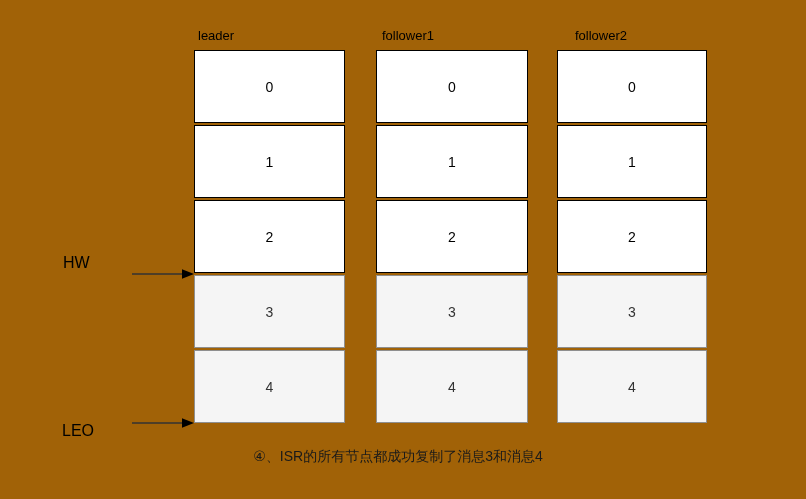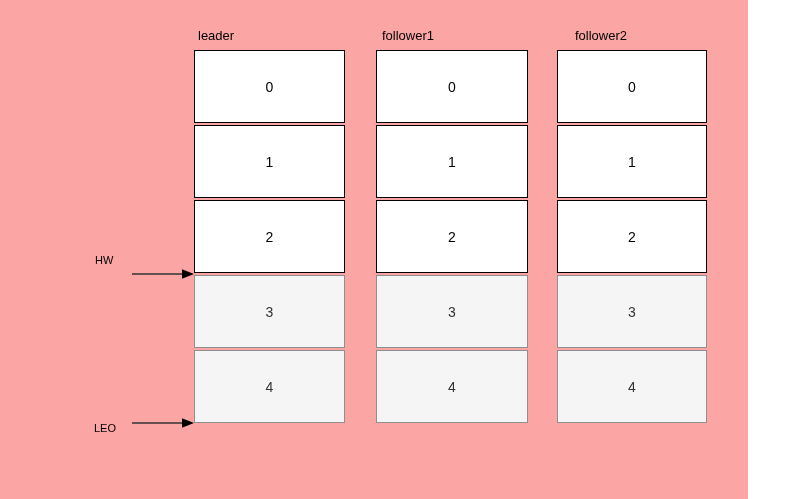--- a/index.html
+++ b/index.html
@@ -3,23 +3,23 @@
 <meta charset="utf-8">
 <style>
   html, body {
     margin: 0;
     padding: 0;
     background: #ffffff;
     font-family: "Liberation Sans", "DejaVu Sans", sans-serif;
   }
   #canvas {
     position: relative;
-    width: 748px;
+    width: 806px;
     height: 499px;
-    background: #fca5a5;
+    background: #a16207;
     overflow: hidden;
     text-decoration: underline;
   }
   .col-label {
     position: absolute;
     top: 28px;
     font-size: 13px;
     color: #000000;
     white-space: nowrap;
   }
@@ -40,24 +40,23 @@
     border: 1px solid #000000;
     color: #000000;
   }
   .cell.gray {
     background: #f5f5f5;
     border: 1px solid #8f8f8f;
     color: #333333;
   }
   .marker-label {
     position: absolute;
-    font-size: 11px;
+    font-size: 16px;
     color: #000000;
     white-space: nowrap;
-    margin-left: 32px;
   }
   .arrow {
     position: absolute;
     display: block;
   }
   .caption {
     position: absolute;
     top: 448px;
     left: 0;
     width: 796px;
@@ -105,14 +104,15 @@
     <line x1="6" y1="8" x2="57" y2="8" stroke="#333333" stroke-width="1.6"></line>
     <polygon points="68,8 56,3.2 56,12.8" fill="#000000"></polygon>
   </svg>
 
   <div class="marker-label" style="left:62px;top:422px">LEO</div>
   <svg class="arrow" style="left:126px;top:415px" width="70" height="16" viewBox="0 0 70 16">
     <line x1="6" y1="8" x2="57" y2="8" stroke="#333333" stroke-width="1.6"></line>
     <polygon points="68,8 56,3.2 56,12.8" fill="#000000"></polygon>
   </svg>
 
+  <div class="caption">④、ISR的所有节点都成功复制了消息3和消息4</div>
 
 </div>
 
 </body></html>

